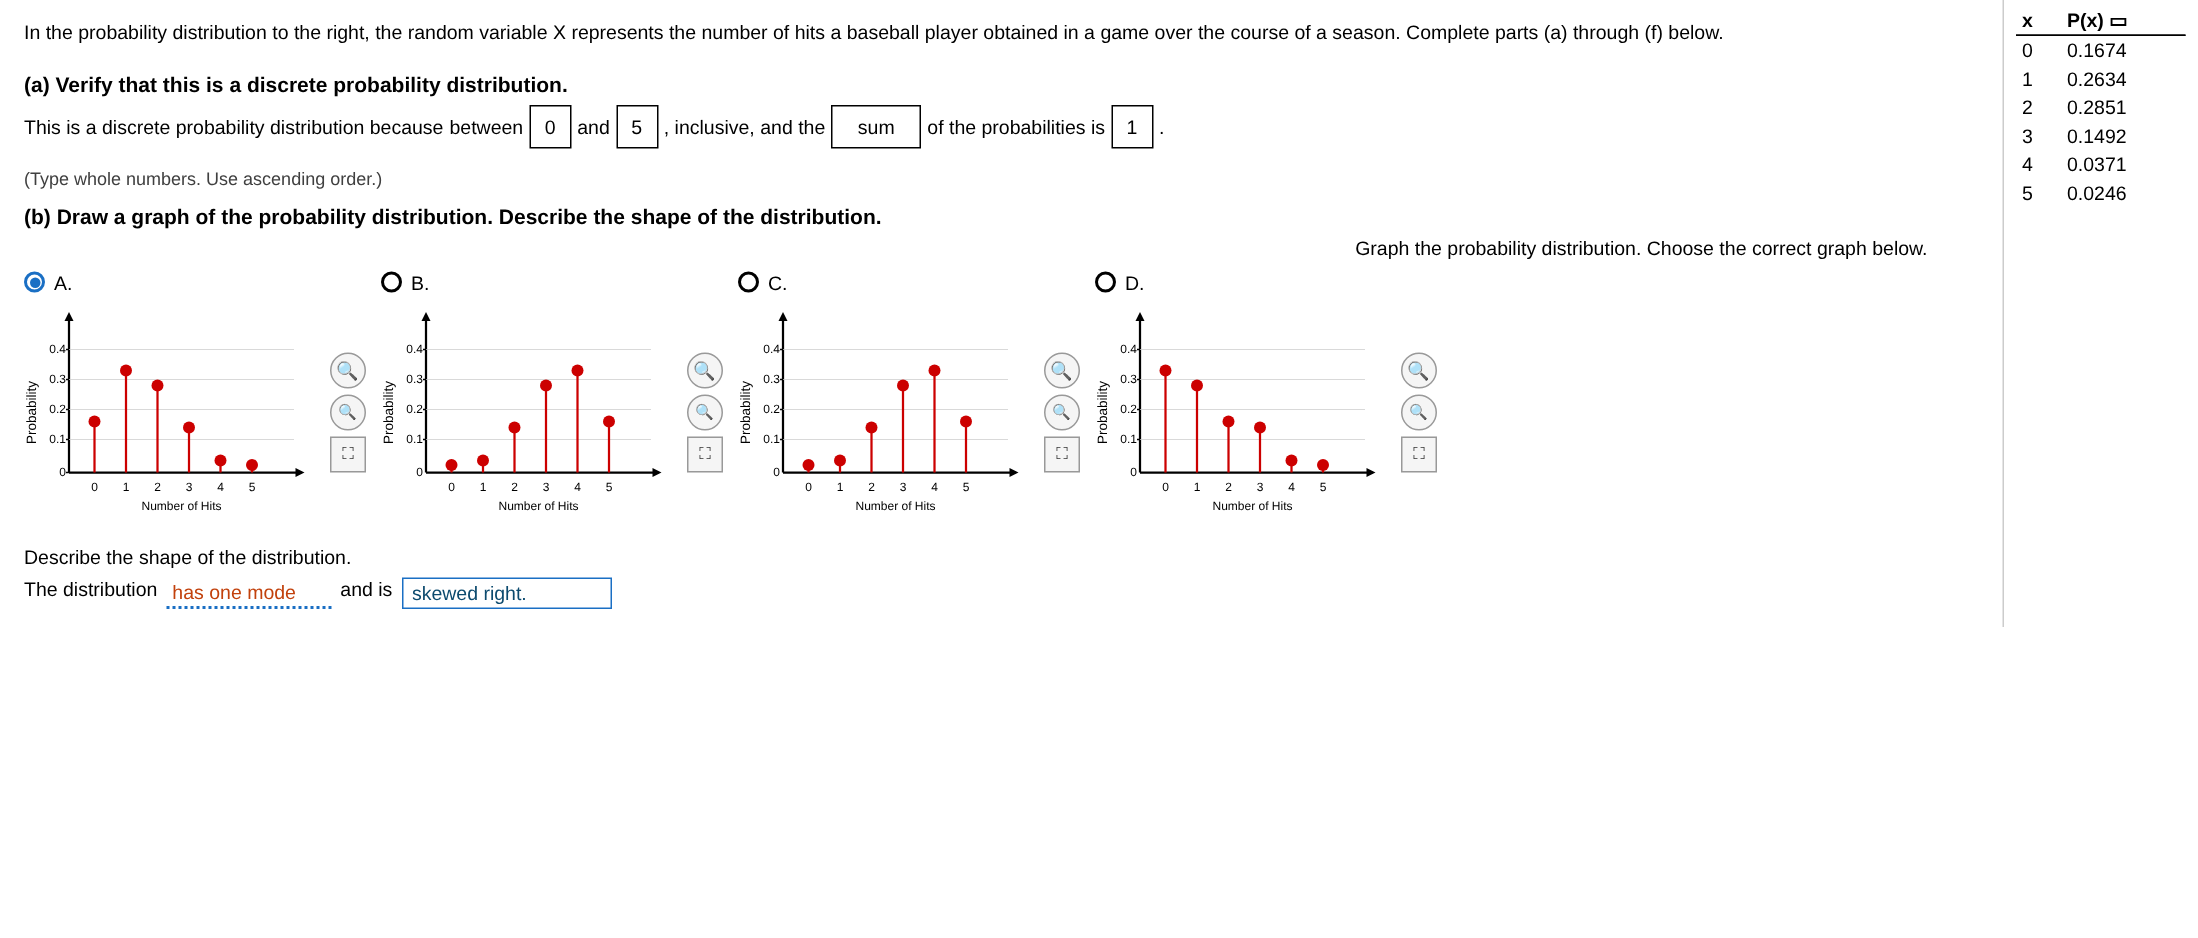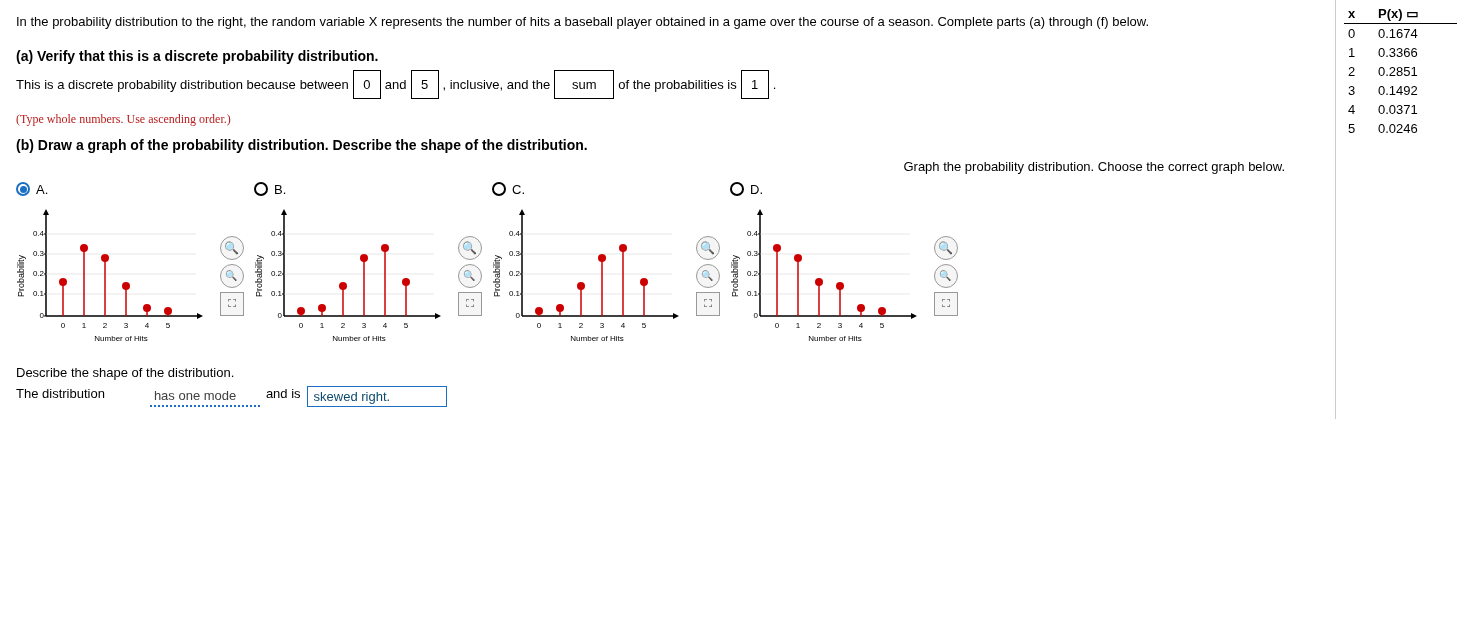--- a/index.html
+++ b/index.html
@@ -99,24 +99,23 @@
     .input-box-medium {
       border: 1px solid #000;
       padding: 2px 6px;
       font-size: 13px;
       width: 60px;
       text-align: center;
       background: #fff;
     }
 
     .ascending-note {
-      color: #b91c1c;
+      color: #404040;
       font-size: 12px;
       margin-bottom: 8px;
-      font-family: Liberation Serif, serif;
     }
 
     .section-b {
       margin-bottom: 10px;
     }
 
     .graphs-container {
       display: flex;
       gap: 10px;
       margin-top: 8px;
@@ -215,23 +214,22 @@
       align-items: flex-start;
       gap: 6px;
       margin-top: 6px;
     }
 
     .dotted-input {
       border: none;
       border-bottom: 2px dotted #1a6fc4;
       padding: 2px 4px;
       font-size: 13px;
-      color: #404040;
+      color: #c2410c;
       background: transparent;
-      margin-left: 39px;
     }
 
     .filled-input {
       border: 1px solid #1a6fc4;
       padding: 2px 6px;
       font-size: 13px;
       min-width: 140px;
       color: #0c4a6e;
       background: #fff;
     }
@@ -571,21 +569,21 @@
           <th>P(x) ▭</th>
         </tr>
       </thead>
       <tbody id="table-body">
       <tr>
             <td>0</td>
             <td>0.1674</td>
           </tr>
           <tr>
             <td>1</td>
-            <td>0.3366</td>
+            <td>0.2634</td>
           </tr>
           <tr>
             <td>2</td>
             <td>0.2851</td>
           </tr>
           <tr>
             <td>3</td>
             <td>0.1492</td>
           </tr>
           <tr>

